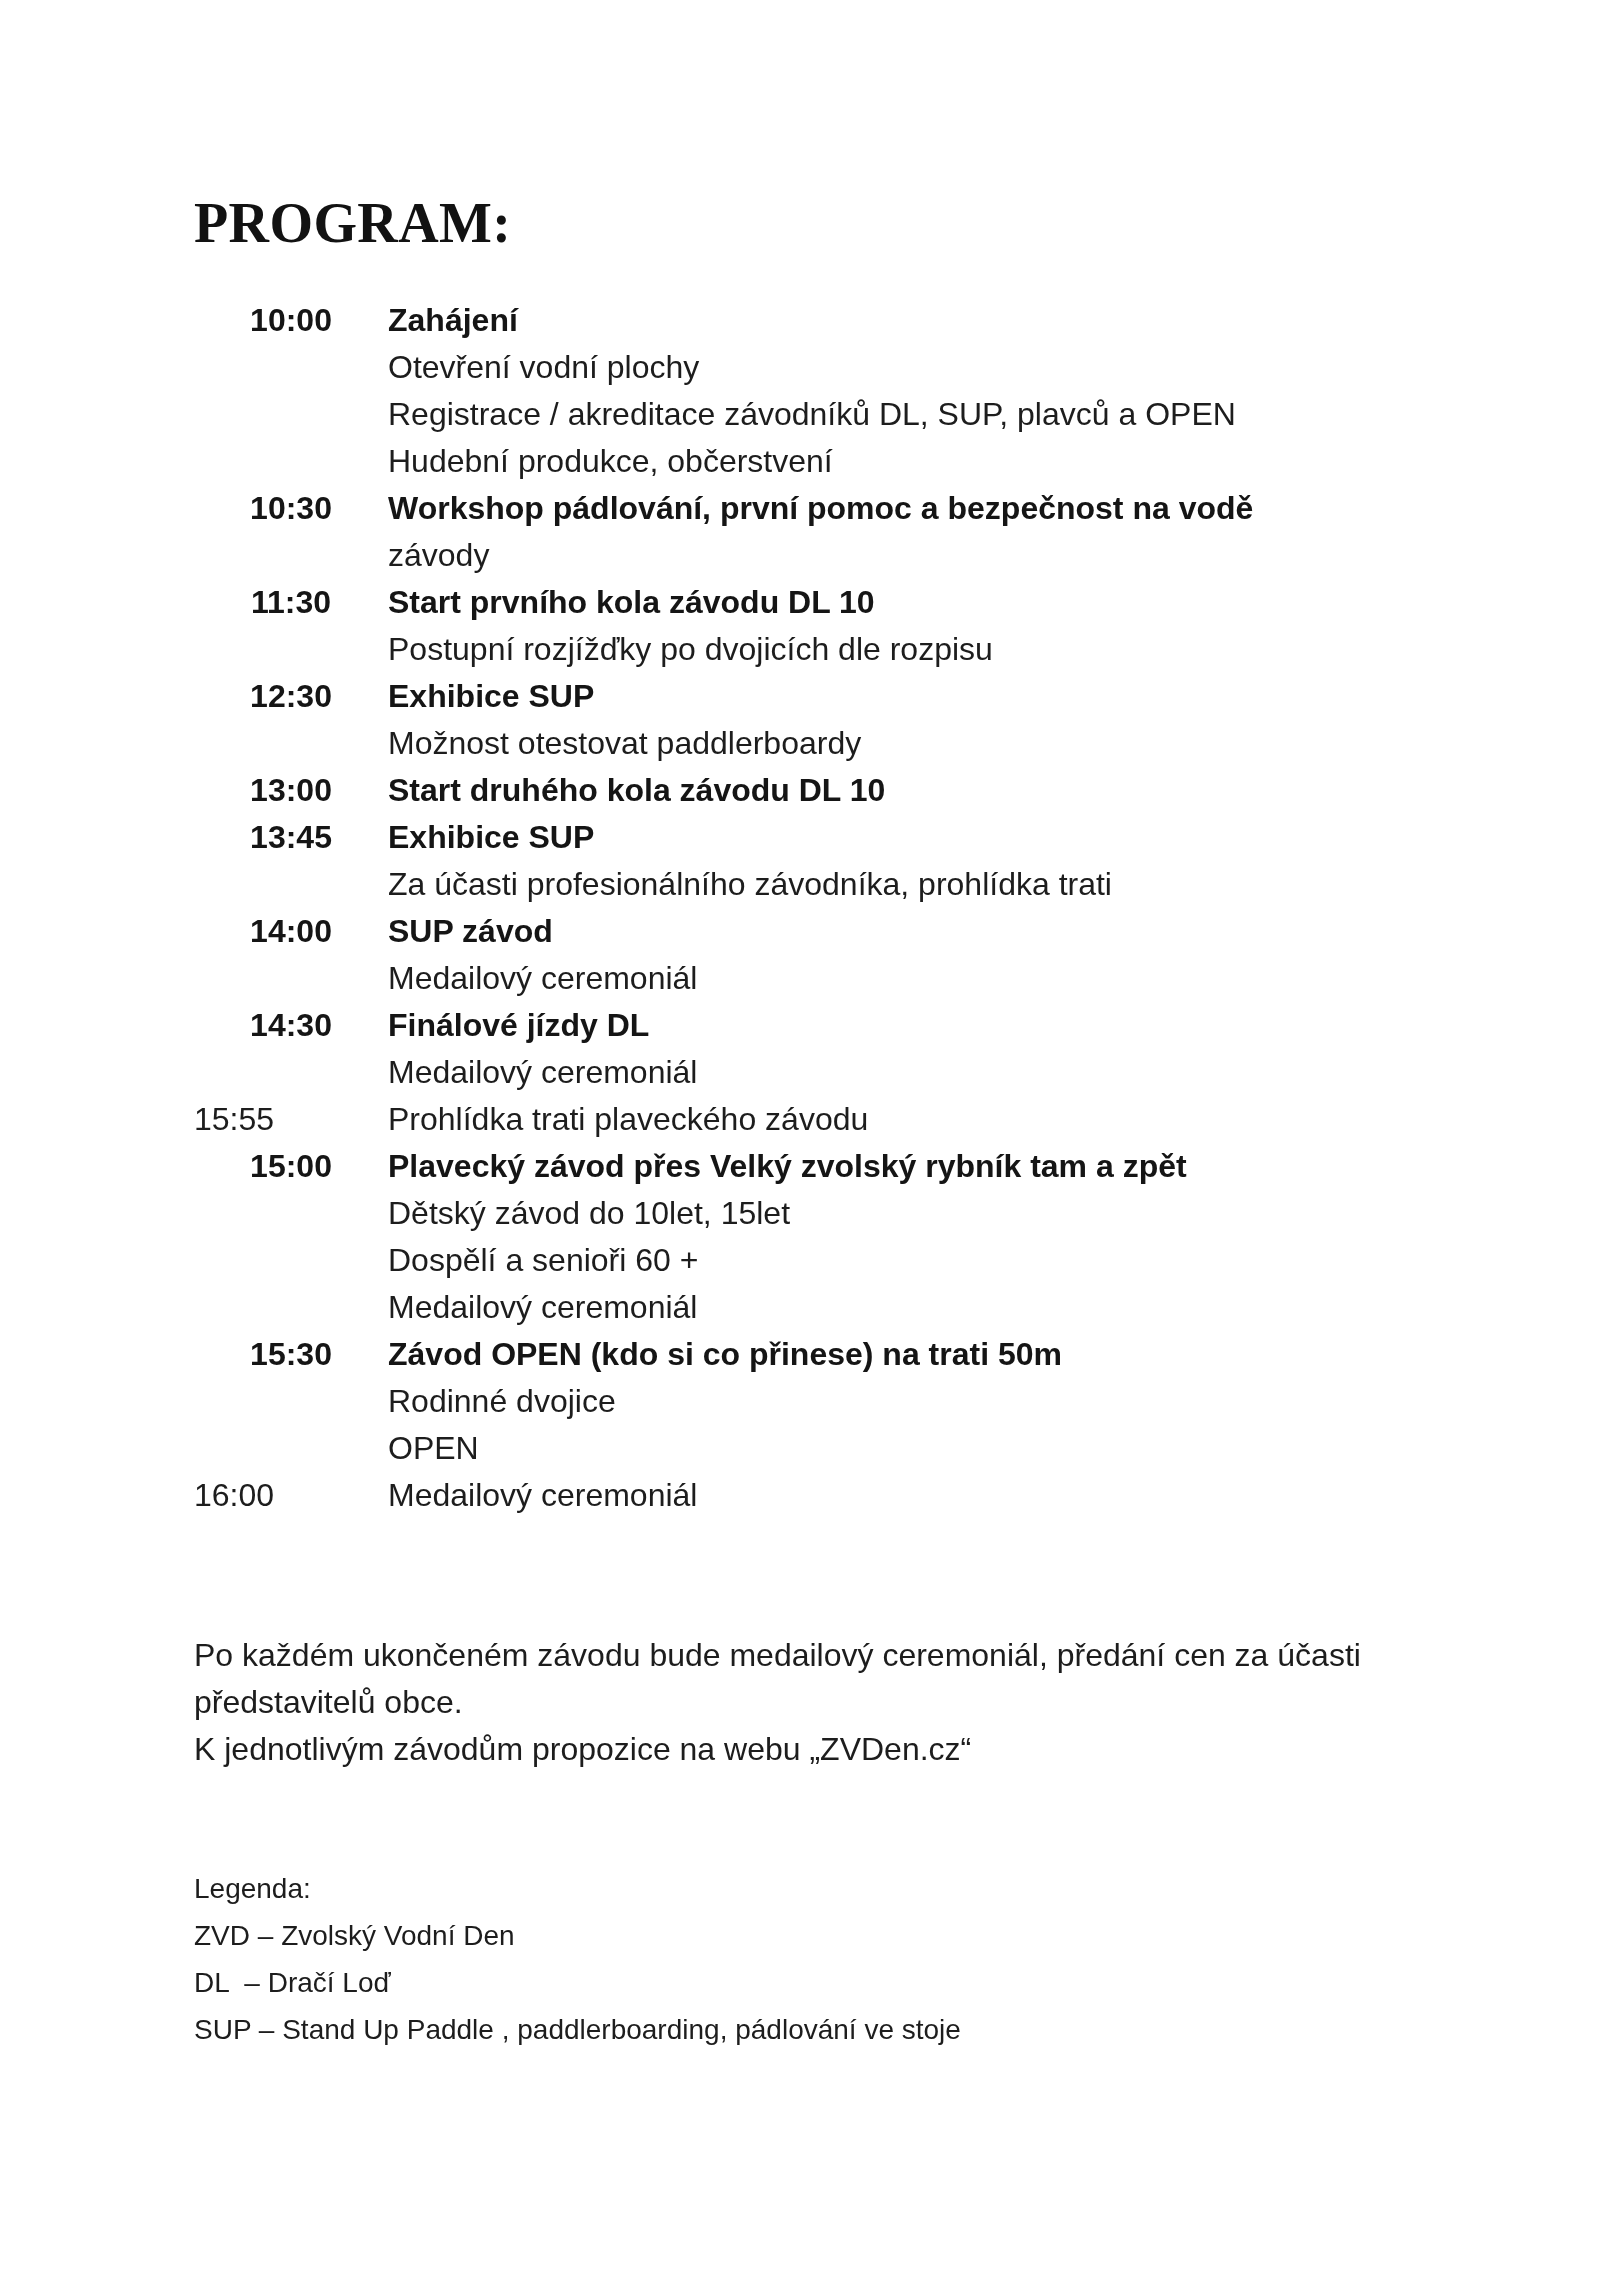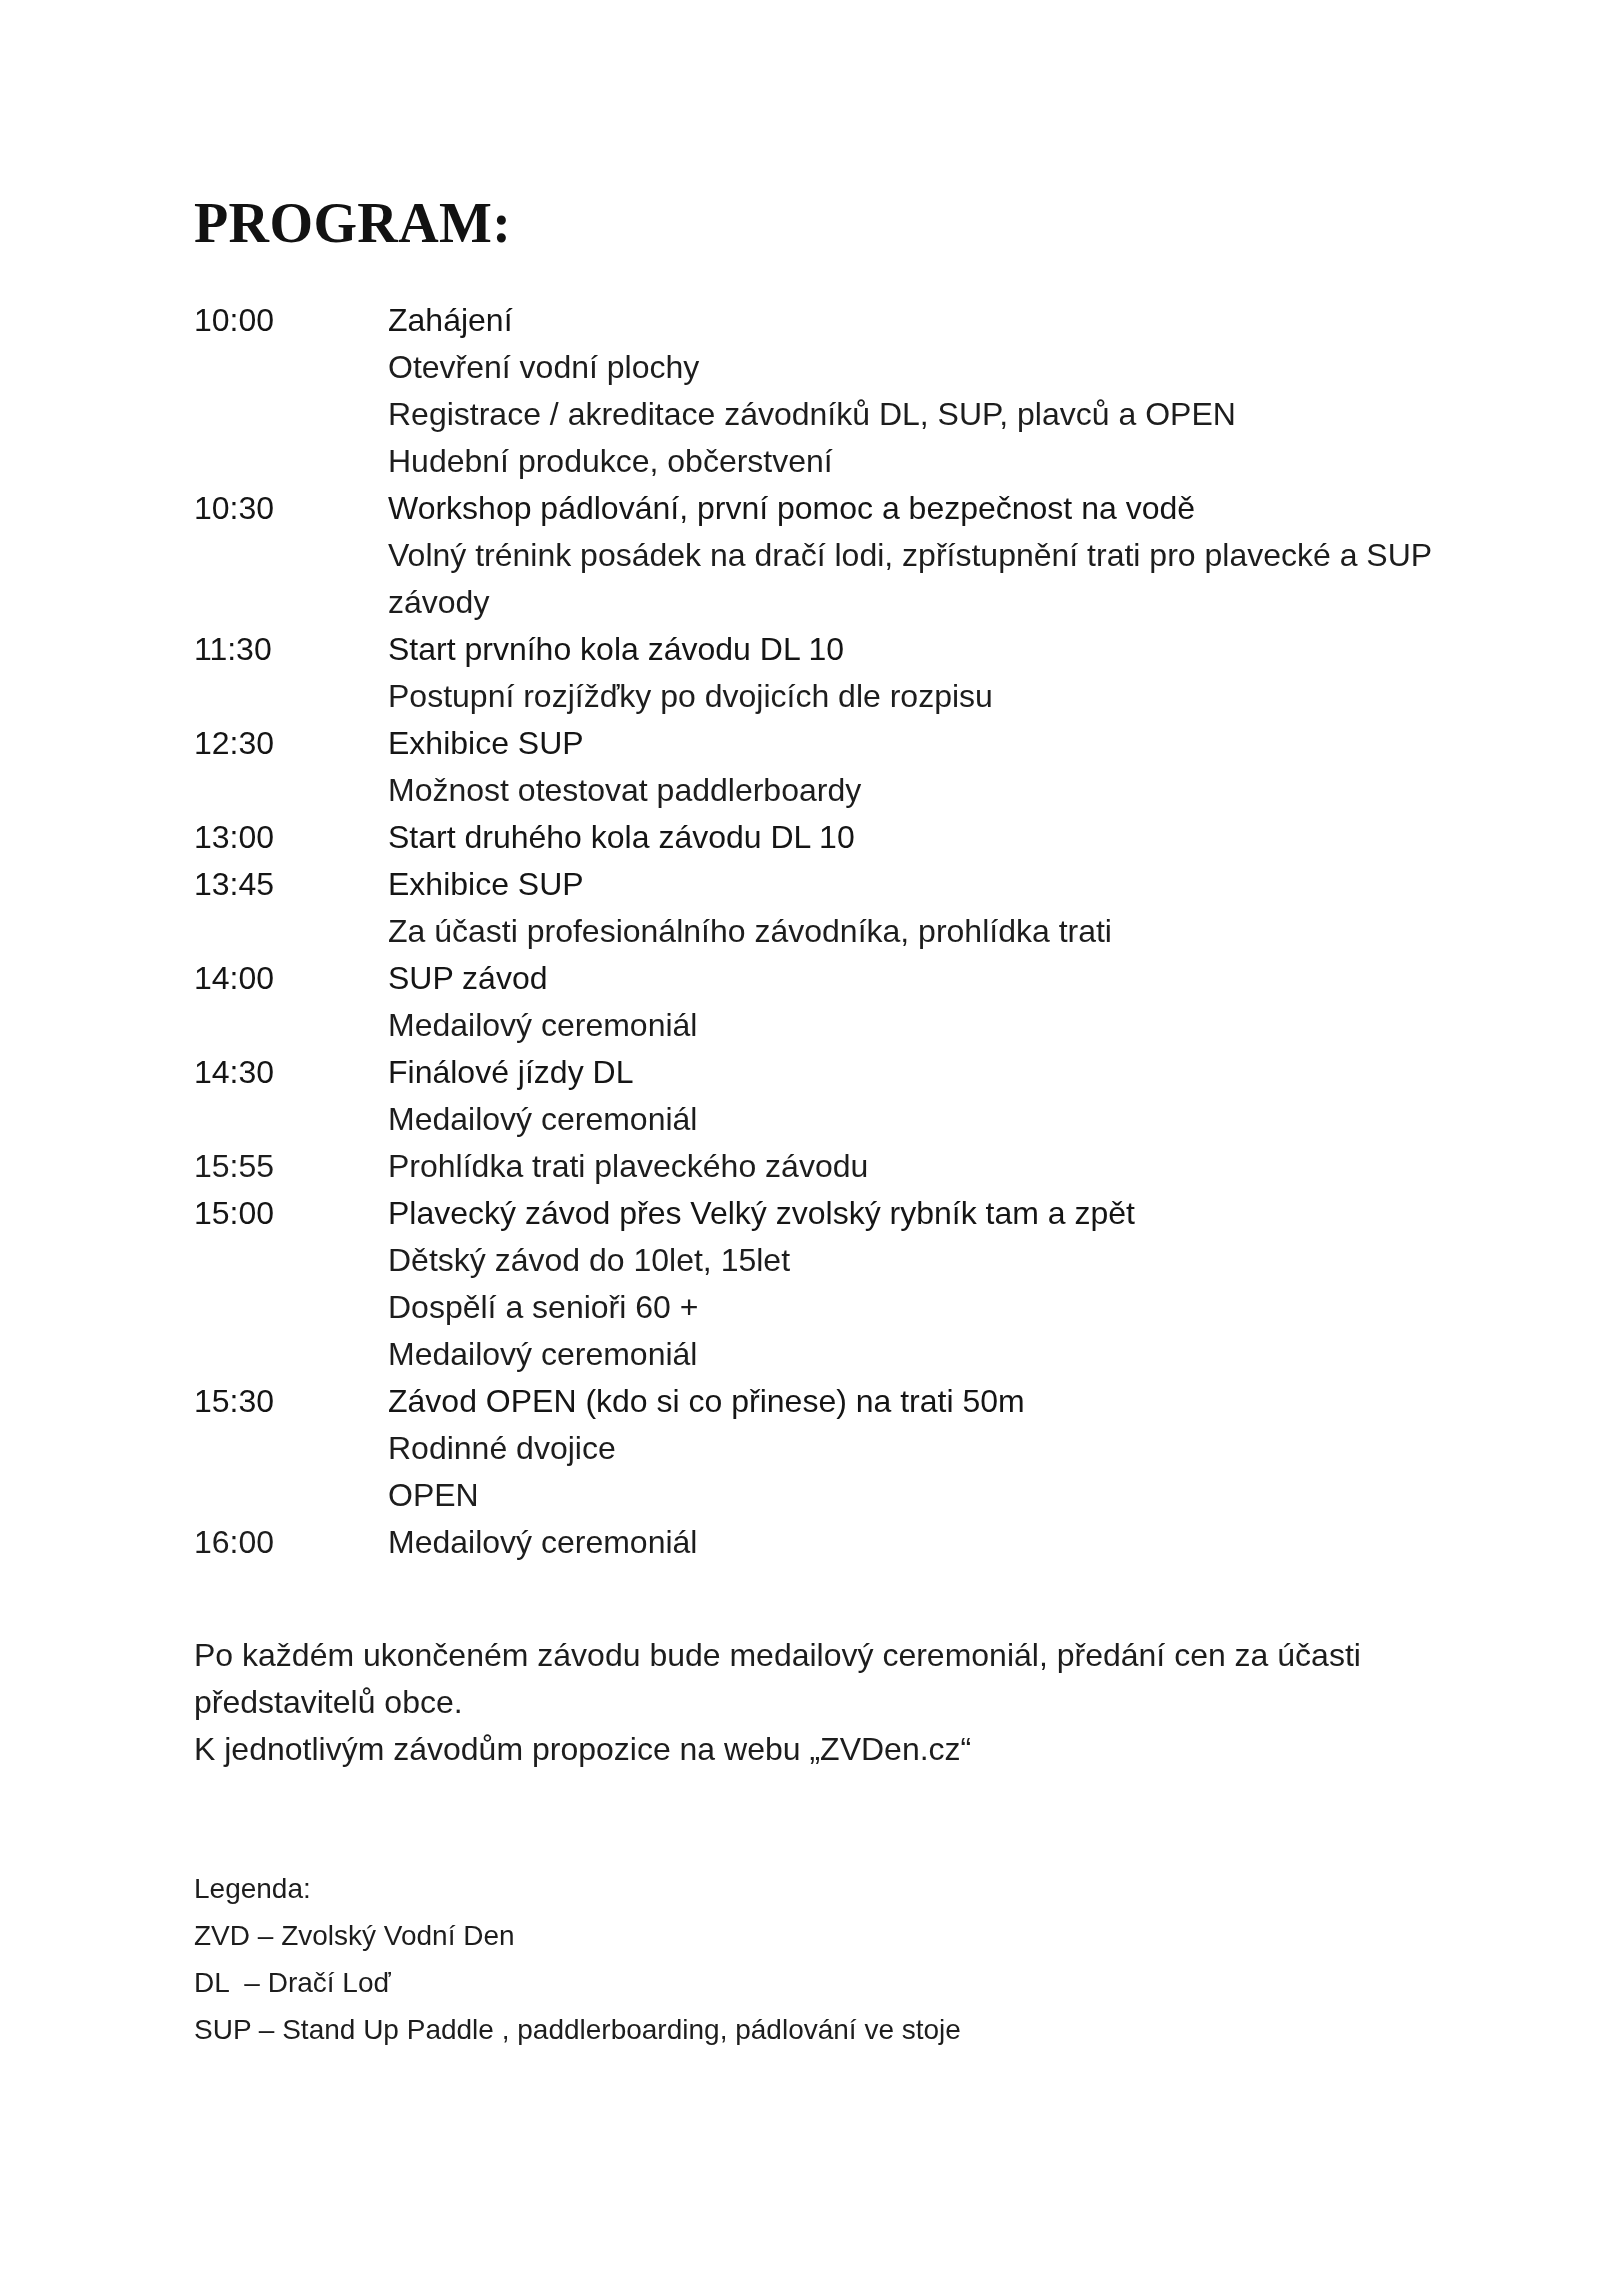--- a/index.html
+++ b/index.html
@@ -38,22 +38,23 @@
     white-space: pre;
     height: 47px;
   }
   .row .time {
     display: inline-block;
     width: 194px;
     vertical-align: top;
   }
   .row.bold .time,
   .row.bold .entry {
-    font-weight: 400;
+    font-weight: 700;
     color: #151515;
+    text-align: center;
   }
   .notes {
     position: absolute;
     left: 194px;
     top: 1632px;
     font-size: 32px;
     line-height: 47px;
   }
   .legend {
     position: absolute;
@@ -72,21 +73,20 @@
 
 <div>
   <h1 class="page-title">PROGRAM:</h1>
 
   <div class="schedule">
       <div class="row bold"><span class="time">10:00</span><span class="entry">Zahájení</span></div>
       <div class="row"><span class="time"></span><span class="entry">Otevření vodní plochy</span></div>
       <div class="row"><span class="time"></span><span class="entry">Registrace / akreditace závodníků DL, SUP, plavců a OPEN</span></div>
       <div class="row"><span class="time"></span><span class="entry">Hudební produkce, občerstvení</span></div>
       <div class="row bold"><span class="time">10:30</span><span class="entry">Workshop pádlování, první pomoc a bezpečnost na vodě</span></div>
-      <div class="row"><span class="time"></span><span class="entry">Volný trénink posádek na dračí lodi, zpřístupnění trati pro plavecké a SUP</span></div>
       <div class="row"><span class="time"></span><span class="entry">závody</span></div>
       <div class="row bold"><span class="time">11:30</span><span class="entry">Start prvního kola závodu DL 10</span></div>
       <div class="row"><span class="time"></span><span class="entry">Postupní rozjížďky po dvojicích dle rozpisu</span></div>
       <div class="row bold"><span class="time">12:30</span><span class="entry">Exhibice SUP</span></div>
       <div class="row"><span class="time"></span><span class="entry">Možnost otestovat paddlerboardy</span></div>
       <div class="row bold"><span class="time">13:00</span><span class="entry">Start druhého kola závodu DL 10</span></div>
       <div class="row bold"><span class="time">13:45</span><span class="entry">Exhibice SUP</span></div>
       <div class="row"><span class="time"></span><span class="entry">Za účasti profesionálního závodníka, prohlídka trati</span></div>
       <div class="row bold"><span class="time">14:00</span><span class="entry">SUP závod</span></div>
       <div class="row"><span class="time"></span><span class="entry">Medailový ceremoniál</span></div>

